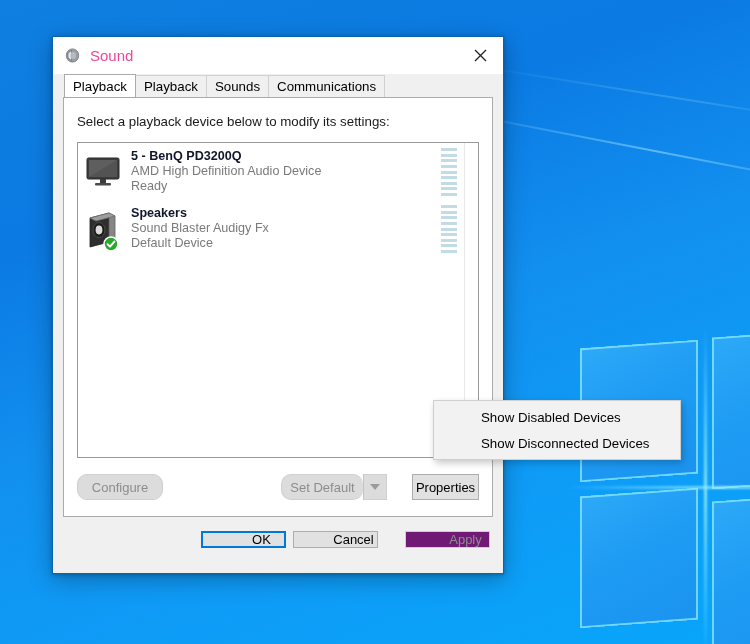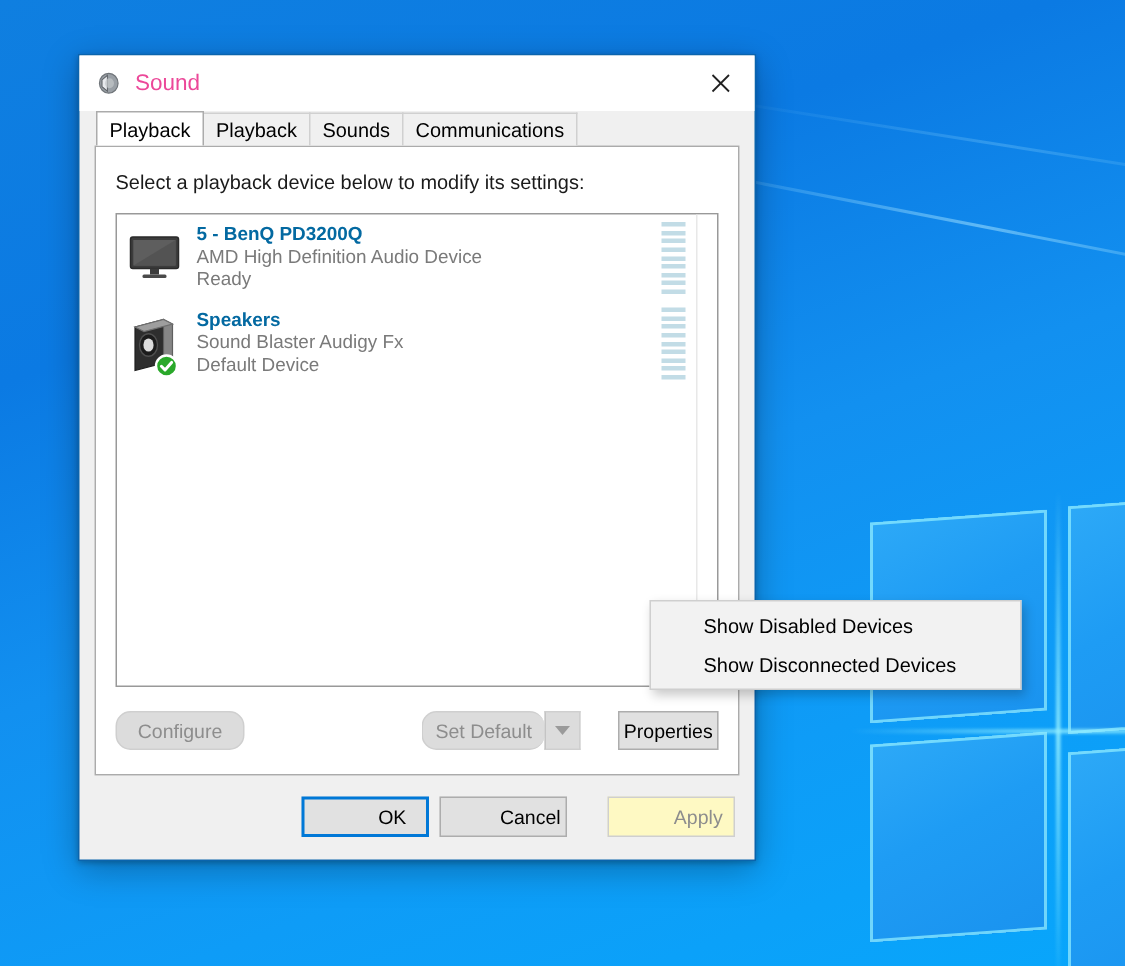--- a/index.html
+++ b/index.html
@@ -136,21 +136,21 @@
   .device-row {
     position: relative;
     height: 57px;
     display: flex;
     align-items: center;
     padding-left: 5px;
     cursor: default;
   }
   .dev-icon { width: 40px; height: 42px; position: relative; flex: 0 0 auto; }
   .dev-text { margin-left: 8px; flex: 1 1 auto; }
-  .dev-name { font-size: 12.6px; color: #0369a1; font-weight: bold; line-height: 15px; }
+  .dev-name { font-size: 12.6px; color: #0f172a; font-weight: bold; line-height: 15px; }
   .dev-desc { font-size: 12.6px; color: #7a7a7a; line-height: 15px; }
   .dev-status { font-size: 12.6px; color: #7a7a7a; line-height: 15px; }
 
   .meter {
     position: absolute;
     right: 21px; top: 5px;
     width: 16px; height: 48px;
     display: flex; flex-direction: column; justify-content: space-between;
   }
   .meter i { display: block; height: 3px; background: #c2dce6; }
@@ -197,46 +197,46 @@
 
   
   #footer {
     position: absolute;
     left: 0; right: 0; bottom: 0;
     height: 56px;
   }
   .fbtn {
     position: absolute;
     top: 14px;
-    width: 85px; height: 27px;
+    width: 85px; height: 17px;
     font-size: 13px;
     display: flex; align-items: center; justify-content: center;
     background: #e1e1e1;
     border: 1px solid #adadad;
     cursor: default;
     color: #000;
     padding-left: 36px;
   }
   #btn-ok {
     right: 217px;
     border: 2px solid #0078d7;
     background: #e1e1e1;
   }
   #btn-cancel { right: 125px; }
-  #btn-apply { right: 13px; color: #8d8d8d; background: #fef9c3; border-color: #cfcfcf; }
+  #btn-apply { right: 13px; color: #8d8d8d; background: #701a75; border-color: #cfcfcf; }
 
   
   #context-menu {
     position: absolute;
     left: 433px; top: 400px;
     width: 248px;
     background: #f2f2f2;
     border: 1px solid #cfcfcf;
     box-shadow: 2px 3px 7px rgba(0,0,0,0.22);
-    padding: 3px 0;
+    padding: 3px 12px;
   }
   .ctx-item {
     height: 26px;
     display: flex; align-items: center;
     padding-left: 35px;
     font-size: 13.3px;
     color: #000;
     cursor: default;
   }
 </style>

